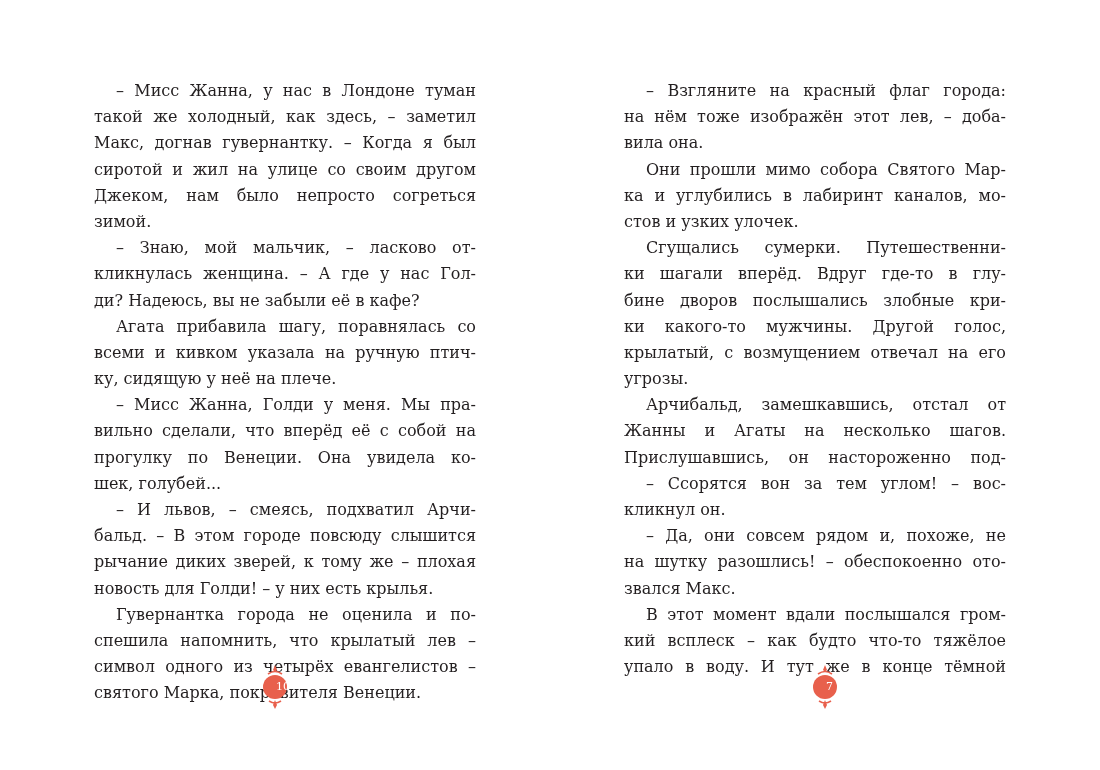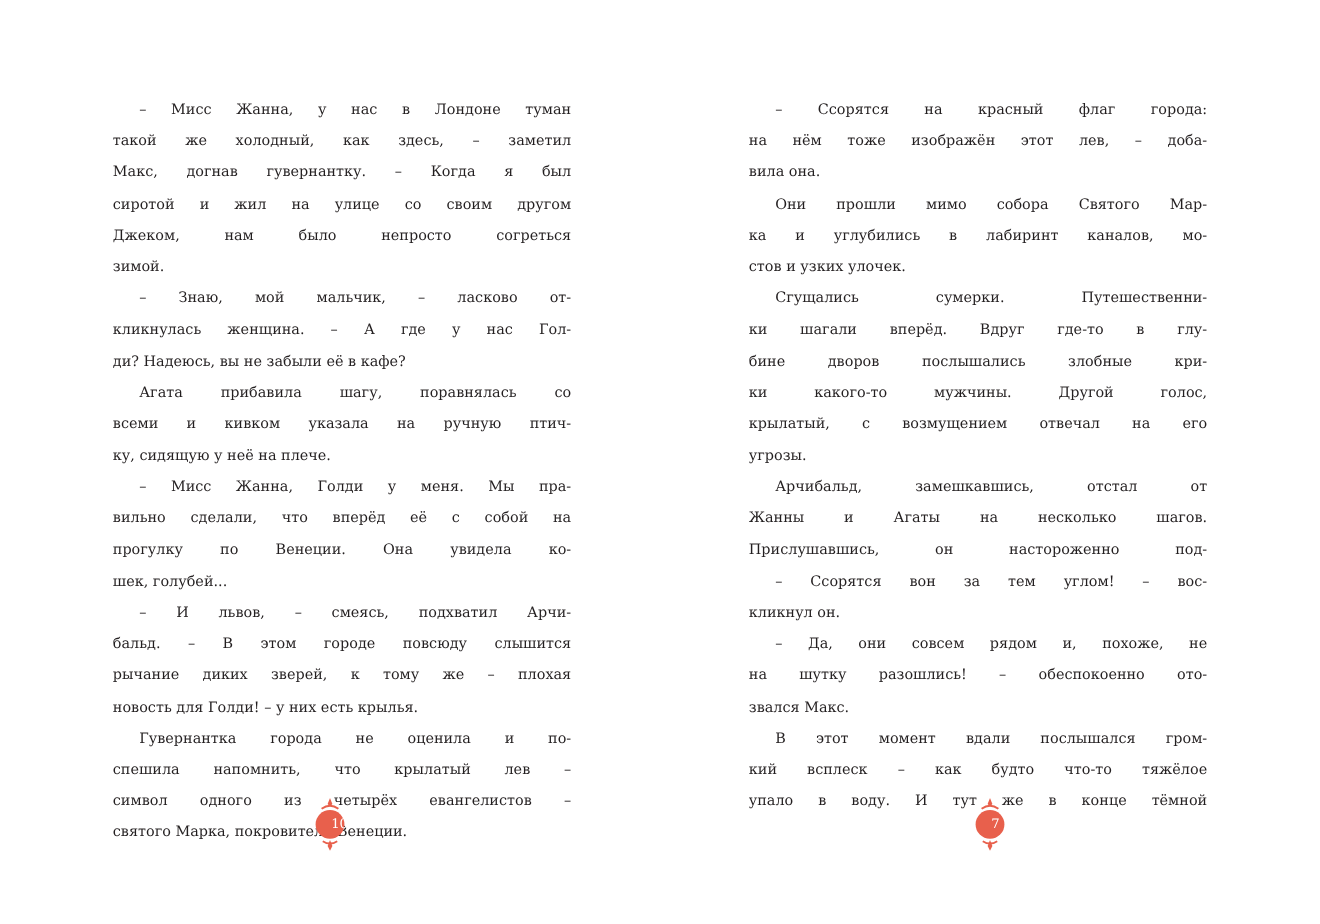--- a/index.html
+++ b/index.html
@@ -4,21 +4,21 @@
 <style>
   html, body { margin: 0; padding: 0; }
   body {
     width: 1100px; height: 770px; background: #ffffff; position: relative; overflow: hidden;
     font-family: "DejaVu Serif", "Liberation Serif", serif; color: #231f20;
   }
   .page { position: absolute; top: 78px; }
   .page-left { left: 94px; width: 382px; }
   .page-right { left: 624px; width: 382px; }
   .line {
-    height: 26.2px; line-height: 26.2px; font-size: 12px;
+    height: 26.2px; line-height: 26.2px; font-size: 16px;
     text-align: justify; text-align-last: justify; white-space: nowrap;
     overflow: hidden;
   }
   .line.last { text-align-last: left; }
   .line.indent { padding-left: 22px; }
   .pagenum {
     position: absolute; top: 664px; width: 30px; height: 48px;
   }
   .pagenum svg { display: block; }
   .pagenum .num {
@@ -49,21 +49,21 @@
     <div class="line indent">– И львов, – смеясь, подхватил Арчи-</div>
     <div class="line">бальд. – В этом городе повсюду слышится</div>
     <div class="line">рычание диких зверей, к тому же – плохая</div>
     <div class="line last">новость для Голди! – у них есть крылья.</div>
     <div class="line indent">Гувернантка города не оценила и по-</div>
     <div class="line">спешила напомнить, что крылатый лев –</div>
     <div class="line">символ одного из четырёх евангелистов –</div>
     <div class="line last">святого Марка, покровителя Венеции.</div>
   </div>
 <div class="page page-right" id="right-page">
-    <div class="line indent">– Ссорятся на красный флаг города:</div>
+    <div class="line indent">– Взгляните на красный флаг города:</div>
     <div class="line">на нём тоже изображён этот лев, – доба-</div>
     <div class="line last">вила она.</div>
     <div class="line indent">Они прошли мимо собора Святого Мар-</div>
     <div class="line">ка и углубились в лабиринт каналов, мо-</div>
     <div class="line last">стов и узких улочек.</div>
     <div class="line indent">Сгущались сумерки. Путешественни-</div>
     <div class="line">ки шагали вперёд. Вдруг где-то в глу-</div>
     <div class="line">бине дворов послышались злобные кри-</div>
     <div class="line">ки какого-то мужчины. Другой голос,</div>
     <div class="line">крылатый, с возмущением отвечал на его</div>

